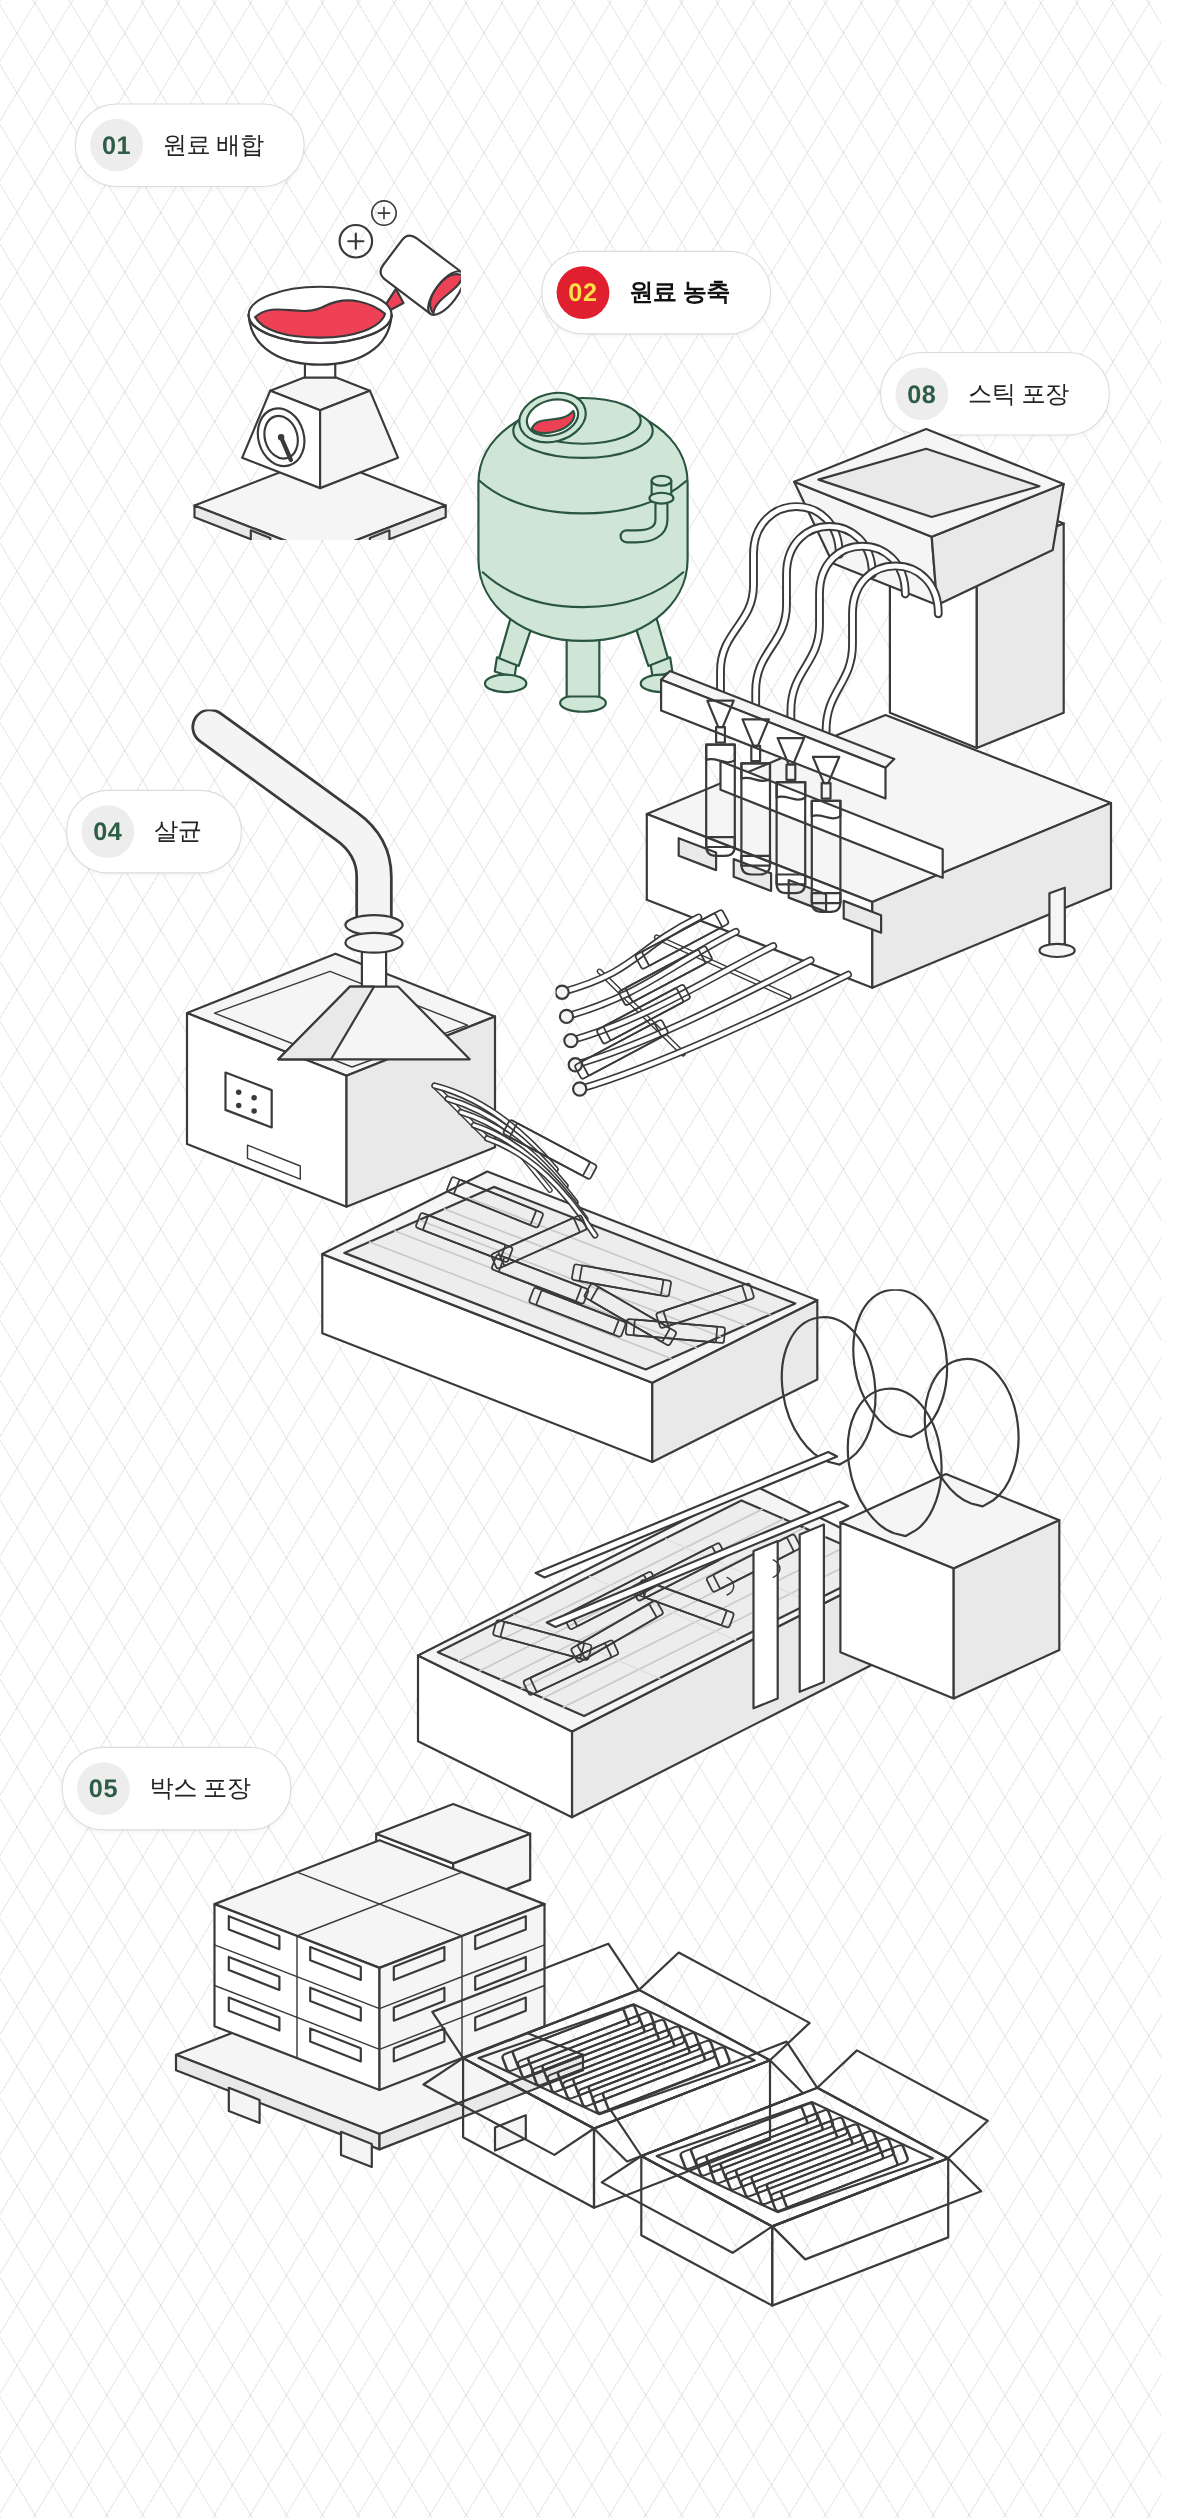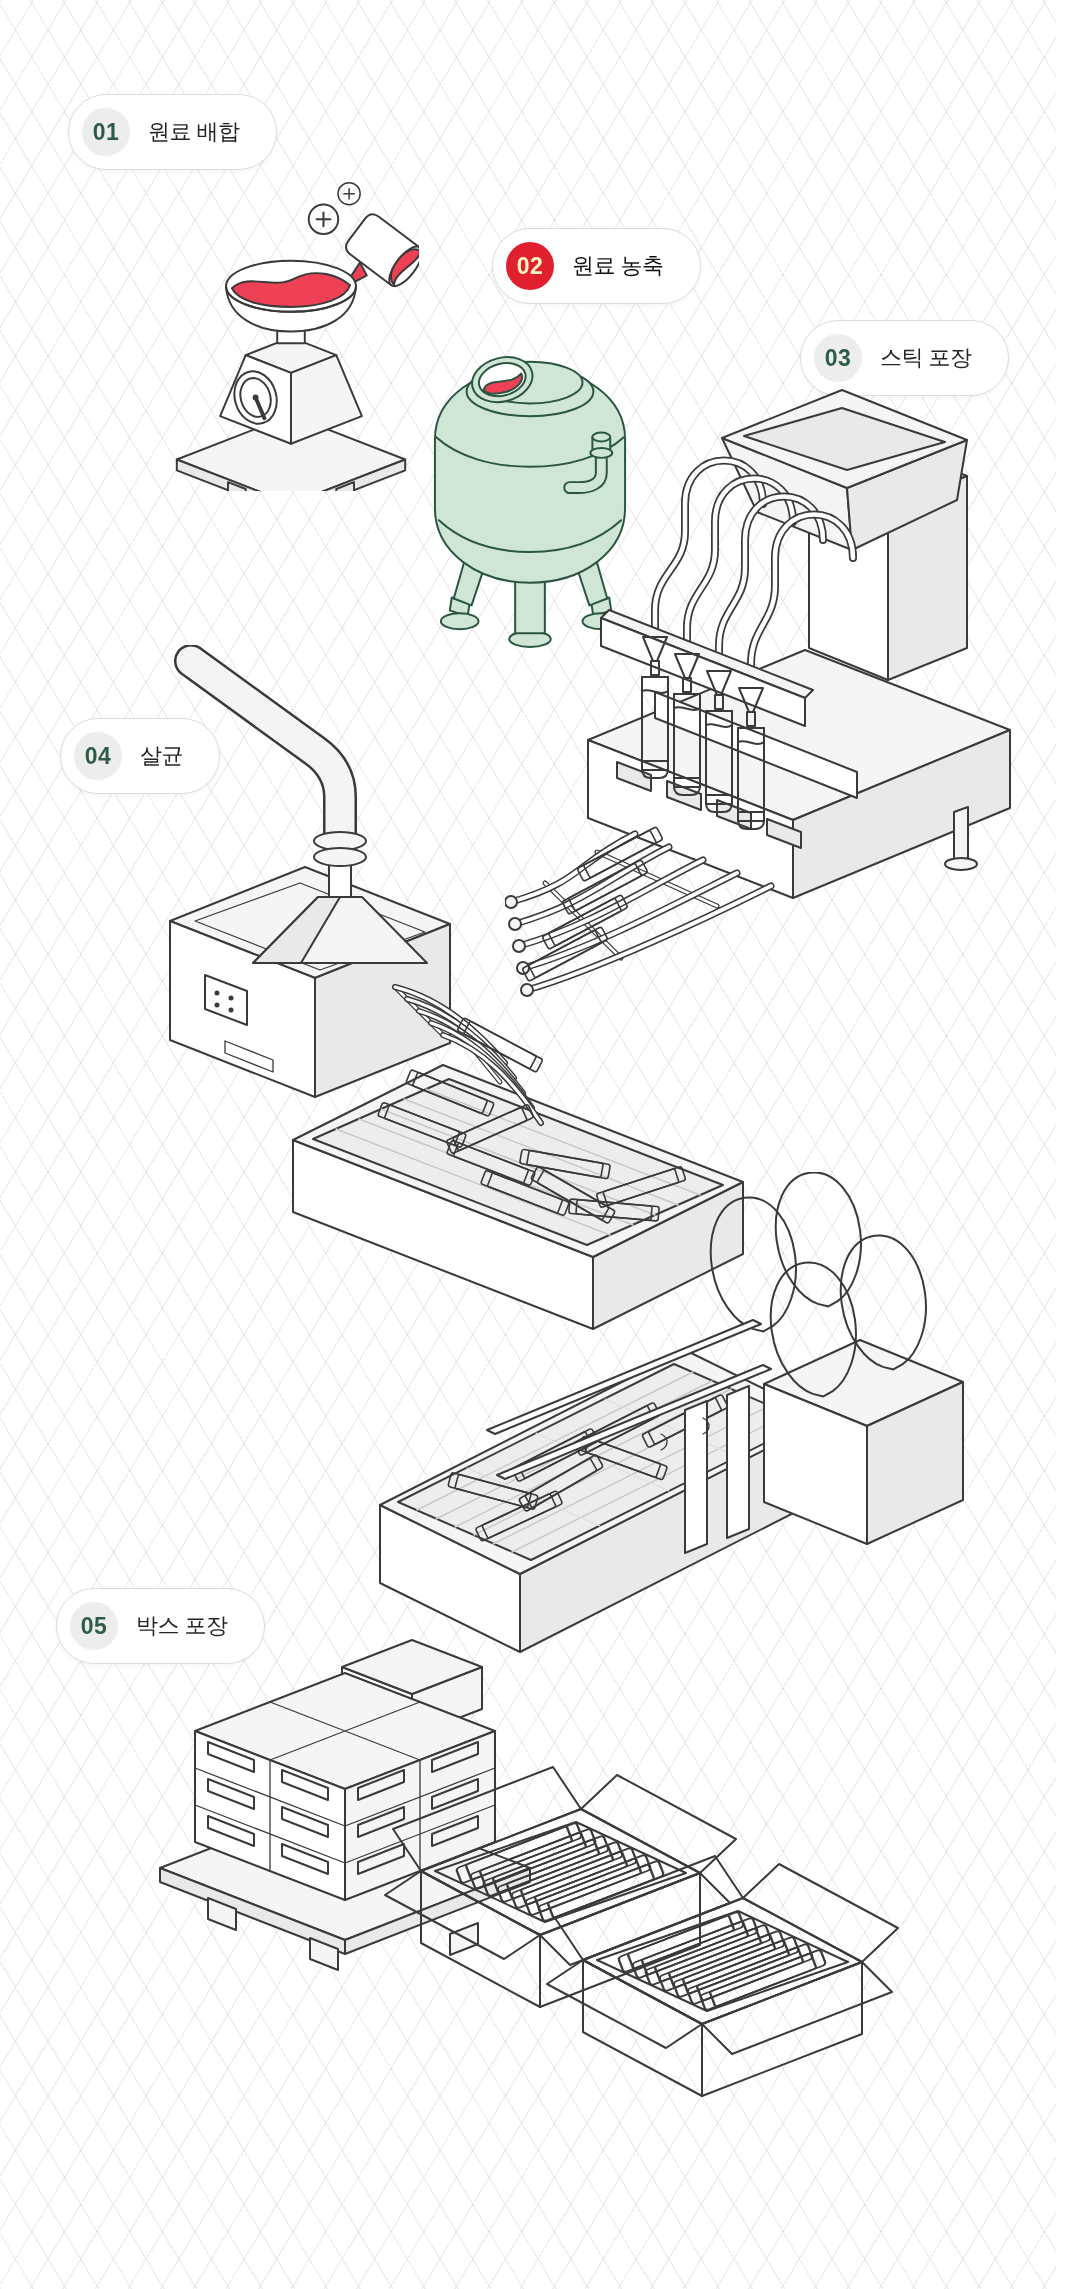--- a/index.html
+++ b/index.html
@@ -15,22 +15,22 @@
     position:absolute;display:inline-flex;align-items:center;gap:18px;
     background:#ffffff;border:1.5px solid #dcdcdc;border-radius:999px;
     padding:13px 36px 13px 13px;box-shadow:0 2px 5px rgba(0,0,0,0.045);
   }
   .badge{
     width:48px;height:48px;border-radius:50%;background:#ededed;color:#2e5d47;
     display:flex;align-items:center;justify-content:center;
     font-size:23px;font-weight:700;letter-spacing:0.5px;
   }
   .pill-label{font-size:22px;color:#242424;letter-spacing:-0.5px;white-space:nowrap;}
-  .pill.active .badge{background:#e0202e;color:#fef9c3;}
-  .pill.active .pill-label{font-weight:400;color:#111111;}
+  .pill.active .badge{background:#e0202e;color:#fde047;}
+  .pill.active .pill-label{font-weight:700;color:#111111;}
   .ill{position:absolute;}
   
   .ill svg *{stroke:#3a3a3a;stroke-width:2;stroke-linejoin:round;stroke-linecap:round;fill:none;}
   .ill svg .w{fill:#ffffff}.ill svg .g1{fill:#f5f5f5}.ill svg .g2{fill:#e9e9e9}.ill svg .g3{fill:#ededed}
   .ill svg .red{fill:#ee4156}
   .ill svg .slat{stroke:#c9c9c9;stroke-width:1.5}
   .ill svg .hatch{stroke:#dedede;stroke-width:1.2}
   .ill svg .thin{stroke-width:1.3}
   .ill svg .dot{fill:#3a3a3a;stroke:none}
   .tank svg *{stroke:#2a5540}
@@ -89,21 +89,21 @@
 
   <div class="pill" style="left:68px;top:94px">
     <span class="badge">01</span>
     <span class="pill-label">원료 배합</span>
   </div>
   <div class="pill active" style="left:492px;top:228px">
     <span class="badge">02</span>
     <span class="pill-label">원료 농축</span>
   </div>
   <div class="pill" style="left:800px;top:320px">
-    <span class="badge">03</span>
+    <span class="badge">08</span>
     <span class="pill-label">스틱 포장</span>
   </div>
   <div class="pill" style="left:60px;top:718px">
     <span class="badge">04</span>
     <span class="pill-label">살균</span>
   </div>
   <div class="pill" style="left:56px;top:1588px">
     <span class="badge">05</span>
     <span class="pill-label">박스 포장</span>
   </div>

